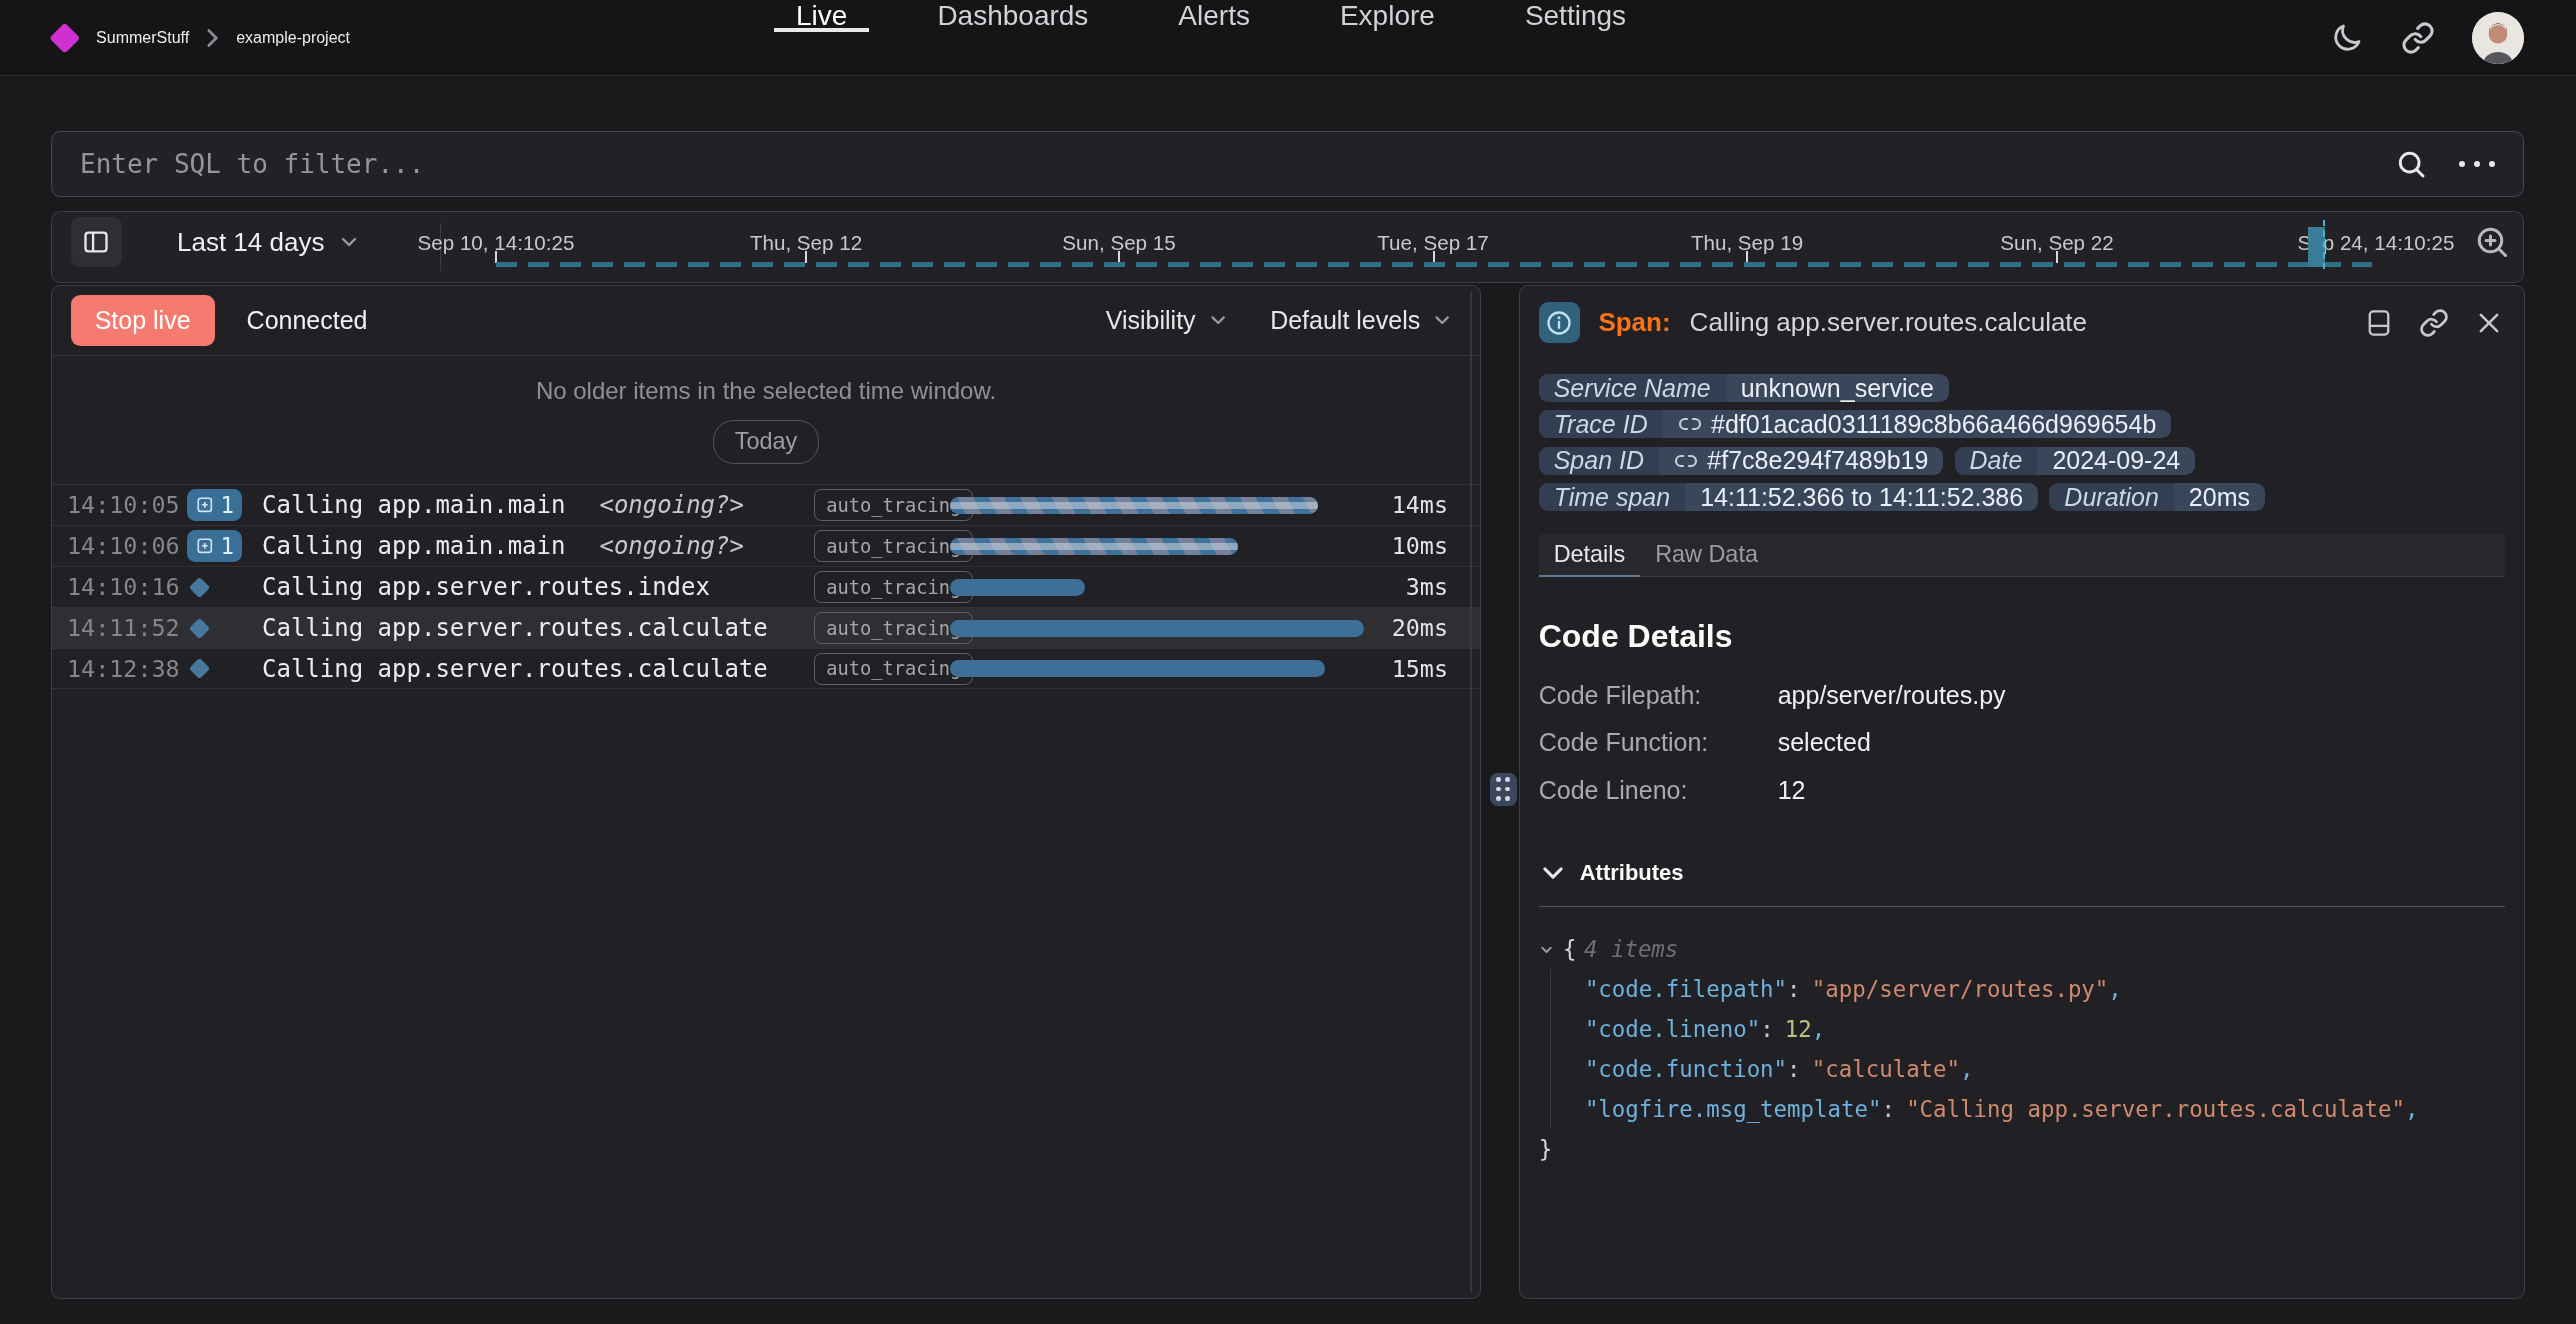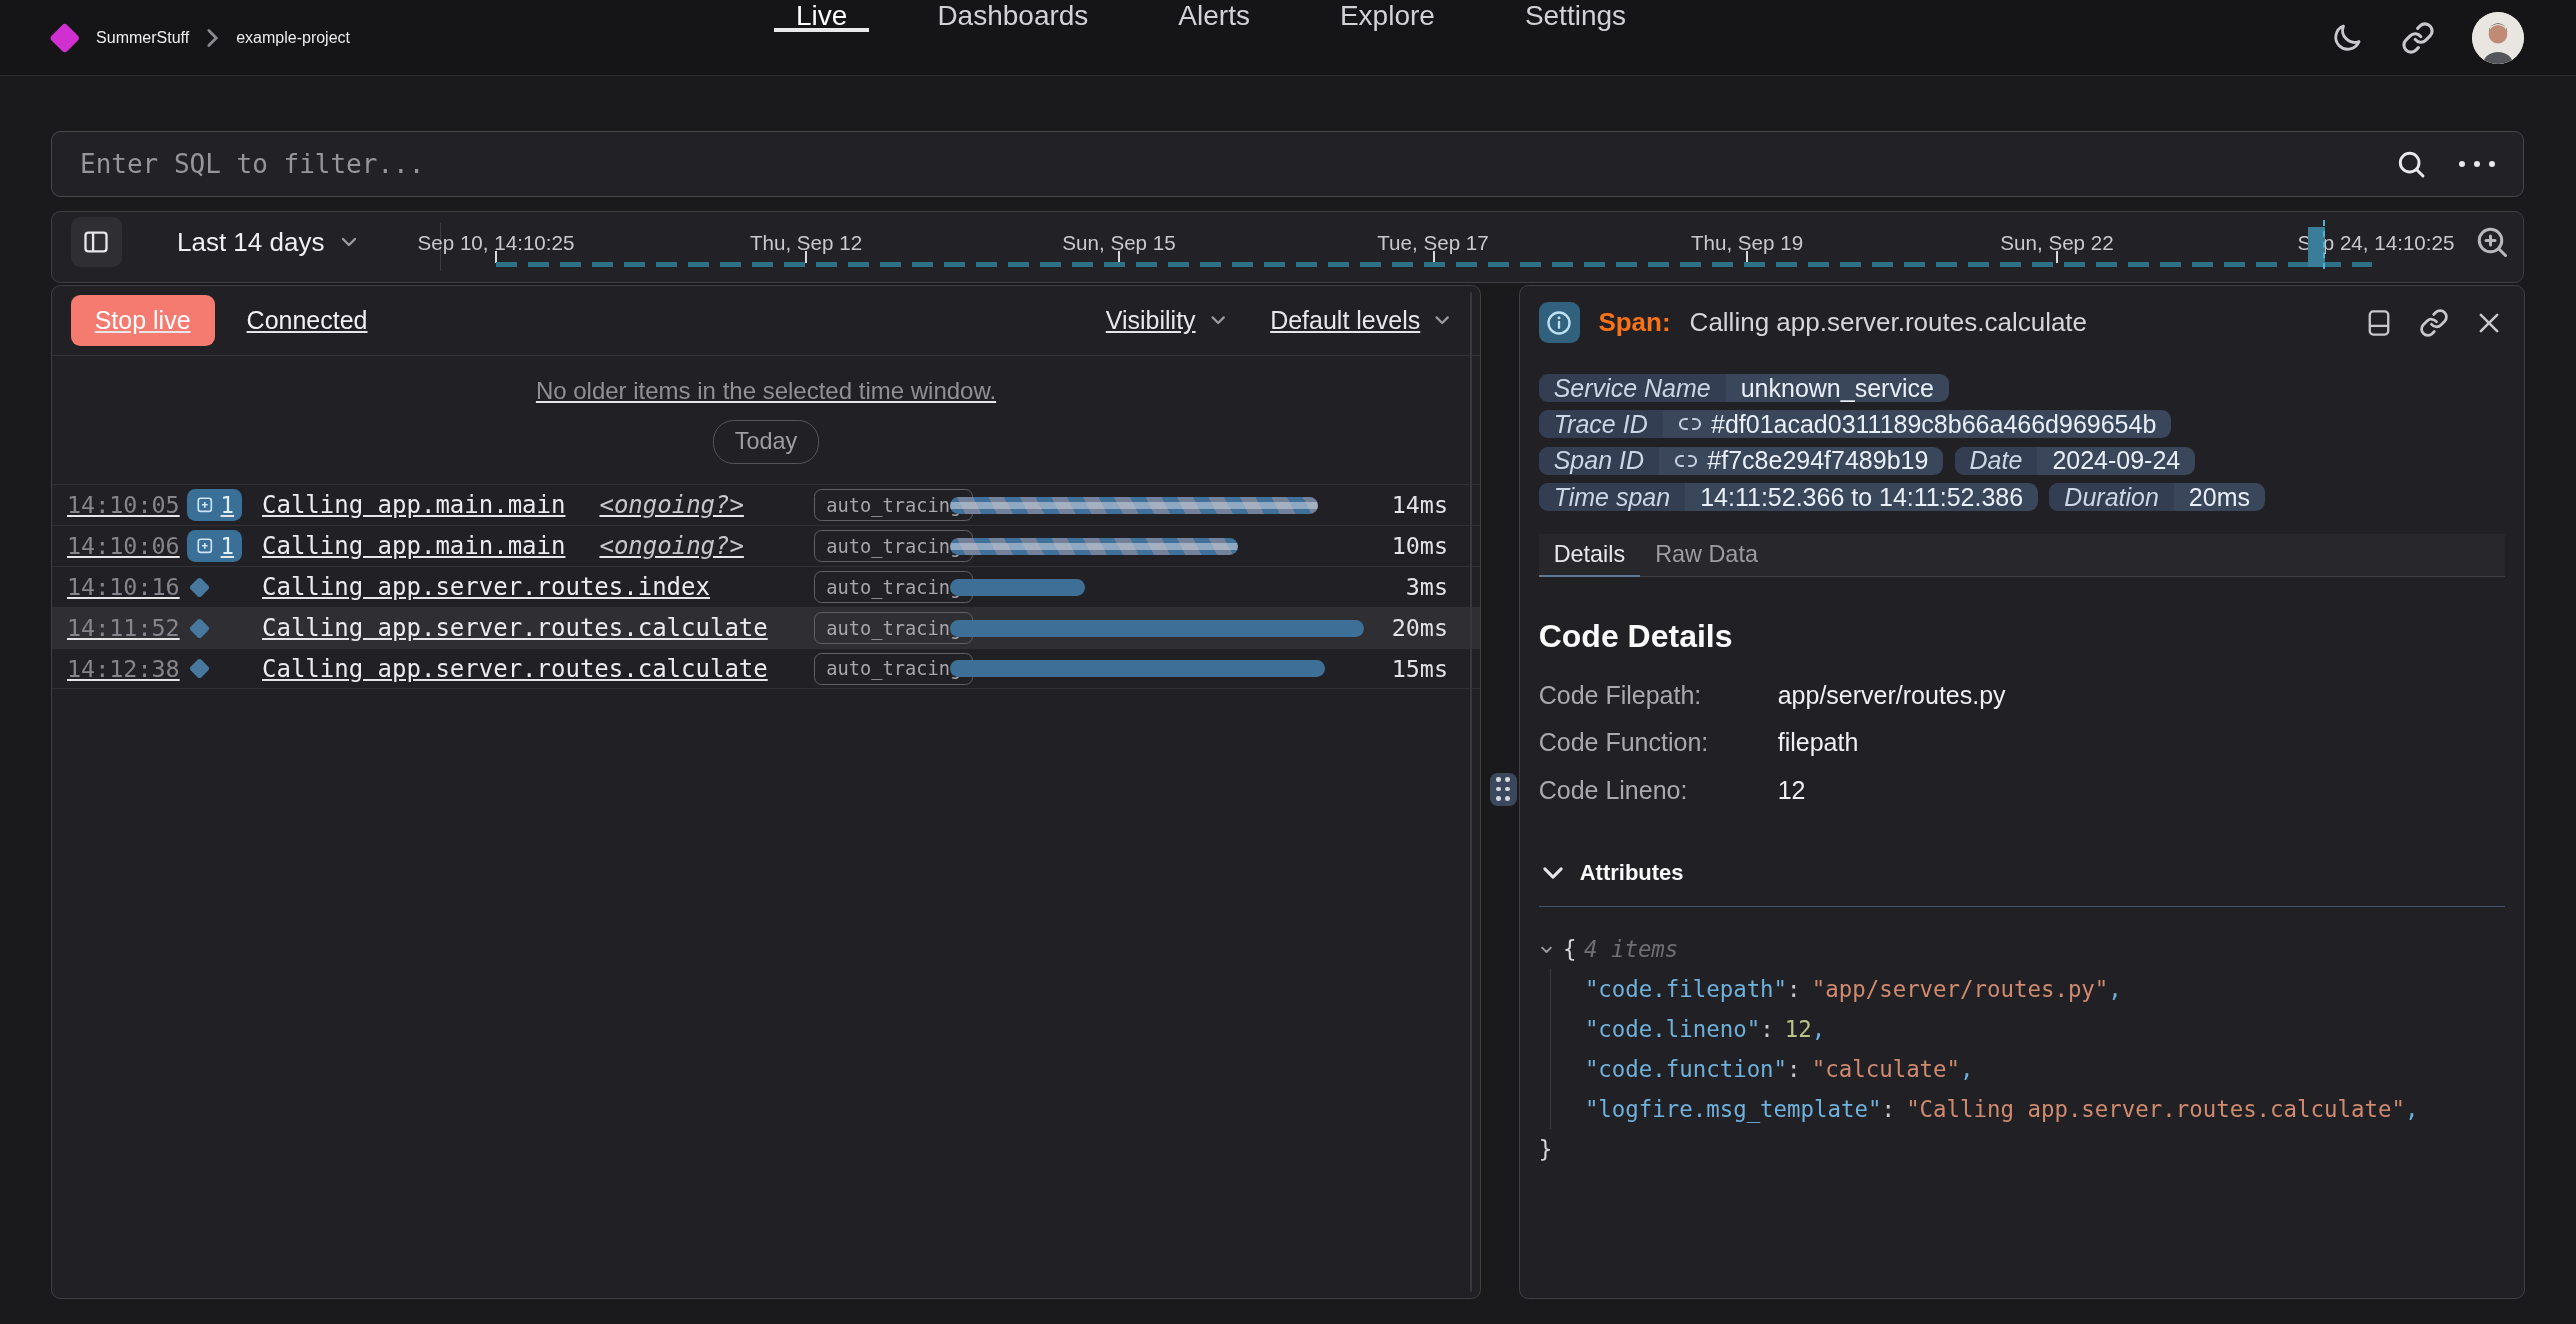--- a/index.html
+++ b/index.html
@@ -47,21 +47,21 @@
   .tb-tick-label { position:absolute; top:18.7px; transform:translateX(-50%); font-size:20.6px; color:#c9c9cd; white-space:nowrap; }
   .tb-tick { position:absolute; top:39px; width:1.9px; height:12px; background:#d9d9dc; }
   .tb-dashes { position:absolute; left:444px; top:50px; width:1876px; height:4.7px;
     background:repeating-linear-gradient(90deg,#2e7085 0 20.6px,transparent 20.6px 32px); }
   .tb-spike { position:absolute; left:2256px; top:15px; width:17px; height:40px; background:#3a7d99; }
   .tb-cursor { position:absolute; left:2271px; top:7.5px; height:49px; width:0; border-left:2.8px dashed #4fb2d4; }
   .tb-zoom { position:absolute; right:13px; top:12px; color:#b9b9bd; }
 
   
   .panel { position:absolute; top:285px; height:1014px; background:#212125; border:0.9px solid #3f3f44; border-radius:9.3px; }
-  .live-panel { left:51px; width:1430px;text-decoration:underline; }
+  .live-panel { left:51px; width:1430px; }
   .span-panel { left:1519px; width:1006px; }
   .drag-handle { position:absolute; left:1490px; top:773px; width:27px; height:33px; background:#3b475c; border-radius:7.5px;
     display:grid; grid-template-columns:repeat(2,5.6px); grid-template-rows:repeat(3,5.6px); gap:3.7px; place-content:center; }
   .drag-handle i { width:4.7px; height:4.7px; border-radius:50%; background:#d4dae2; }
   .scroll-track { position:absolute; right:8.4px; top:5.6px; bottom:5.6px; width:1.9px; background:#38383d; border-radius:1.9px; }
 
   
   .live-header { height:70px; border-bottom:0.9px solid #333338; display:flex; align-items:center; padding:0 18.7px; gap:32px; }
   .stop-live { background:#f57b71; color:#ffffff; font-size:25px; border:none; border-radius:9.3px; padding:11.2px 24px; }
   .conn-status { font-size:25px; color:#f2f2f4; }
@@ -438,21 +438,21 @@
       <span class="tab active">Details</span>
       <span class="tab">Raw Data</span>
     </div>
 
     <h2 class="code-heading">Code Details</h2>
 
     <div class="kv">
       <span class="kv-label">Code Filepath:</span>
       <span class="kv-value">app/server/routes.py</span>
       <span class="kv-label">Code Function:</span>
-      <span class="kv-value">filepath</span>
+      <span class="kv-value">selected</span>
       <span class="kv-label">Code Lineno:</span>
       <span class="kv-value">12</span>
     </div>
 
     <div class="attr-heading">
       <svg width="28" height="28" viewBox="0 0 24 24" fill="none" stroke="currentColor" stroke-width="2.6" stroke-linecap="round" stroke-linejoin="round">
           <path d="M5 8.5 L12 15.5 L19 8.5"></path>
         </svg>
       <span>Attributes</span>
     </div>

